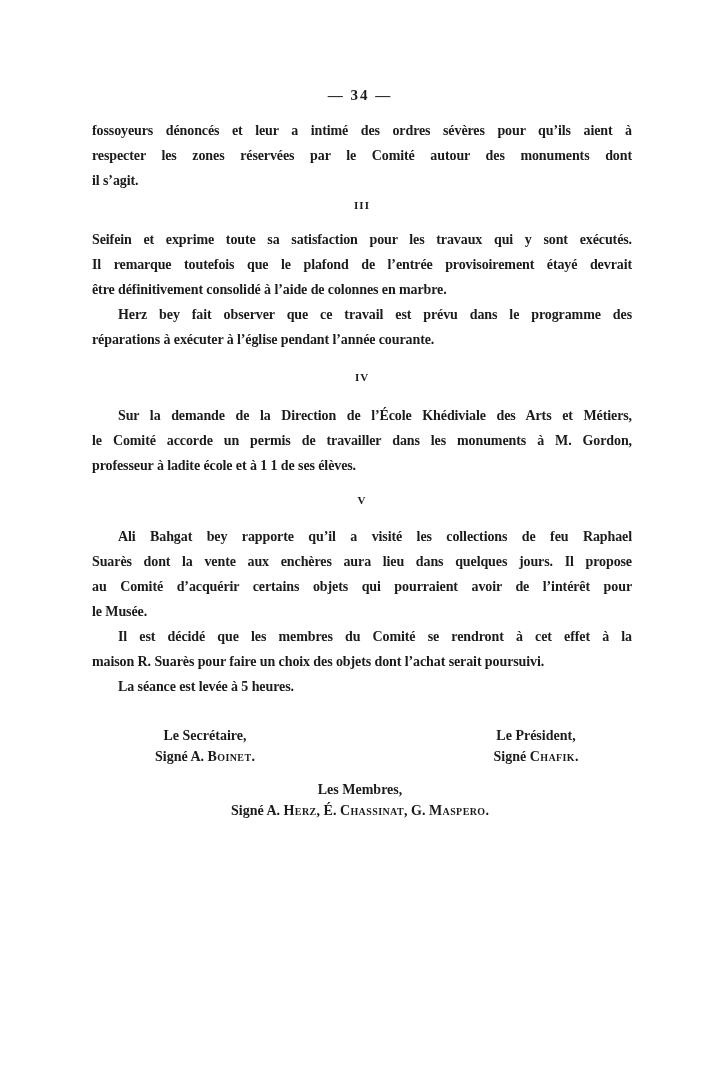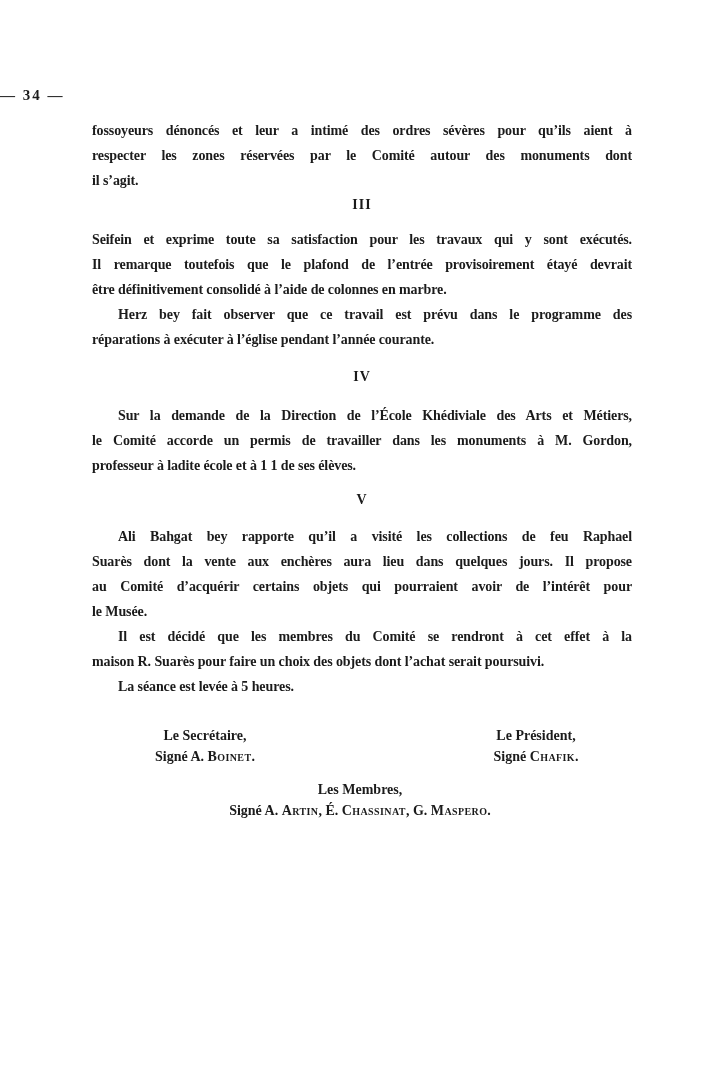--- a/index.html
+++ b/index.html
@@ -13,21 +13,21 @@
     height: 1082px;
     background: #ffffff;
     color: #1b1b1b;
     font-family: "Liberation Serif", "DejaVu Serif", serif;
     font-weight: bold;
     overflow: hidden;
     box-sizing: border-box;
     padding-top: 86px;
   }
   .pageno {
-    text-align: left;
+    text-align: center;
     font-size: 15px;
     line-height: 18px;
     letter-spacing: 2px;
     margin-bottom: 14px;
   }
   .text-block {
     margin: 0 88px 0 92px; 
     font-size: 14px;
     letter-spacing: -0.1px;
   }
@@ -37,21 +37,21 @@
     height: 25px;
     overflow: hidden;
     text-align: justify;
     text-align-last: justify;
     white-space: nowrap;
   }
   .ln-first { text-indent: 26px; }
   .ln-last  { text-align-last: left; white-space: normal; }
   .rnum {
     text-align: center;
-    font-size: 14px;
+    font-size: 11px;
     line-height: 20px;
     letter-spacing: 1px;
   }
   .h-iii { margin: 2px 0 12px; }
   .h-iv  { margin: 15px 0 16px; }
   .h-v   { margin: 12px 0 14px; }
   .closing {
     line-height: 25px;
     text-indent: 26px;
     margin-top: 0;
@@ -128,17 +128,17 @@
         <div class="sig-role">Le Secrétaire,</div>
         <div><span>Signé A. </span><span class="sc">Boinet</span><span>.</span></div>
       </div>
       <div class="sig-col sig-col-right">
         <div class="sig-role">Le Président,</div>
         <div><span>Signé </span><span class="sc">Chafik</span><span>.</span></div>
       </div>
     </div>
     <div class="sig-members">
       <div class="sig-role">Les Membres,</div>
-      <div><span>Signé </span><span>A. </span><span class="sc">Artin</span><span>, </span><span>É. </span><span class="sc">Chassinat</span><span>, </span><span>G. </span><span class="sc">Maspero</span><span>.</span></div>
+      <div><span>Signé </span><span>A. </span><span class="sc">Herz</span><span>, </span><span>É. </span><span class="sc">Chassinat</span><span>, </span><span>G. </span><span class="sc">Maspero</span><span>.</span></div>
     </div>
   </div>
 
 </div>
 
 </body></html>

